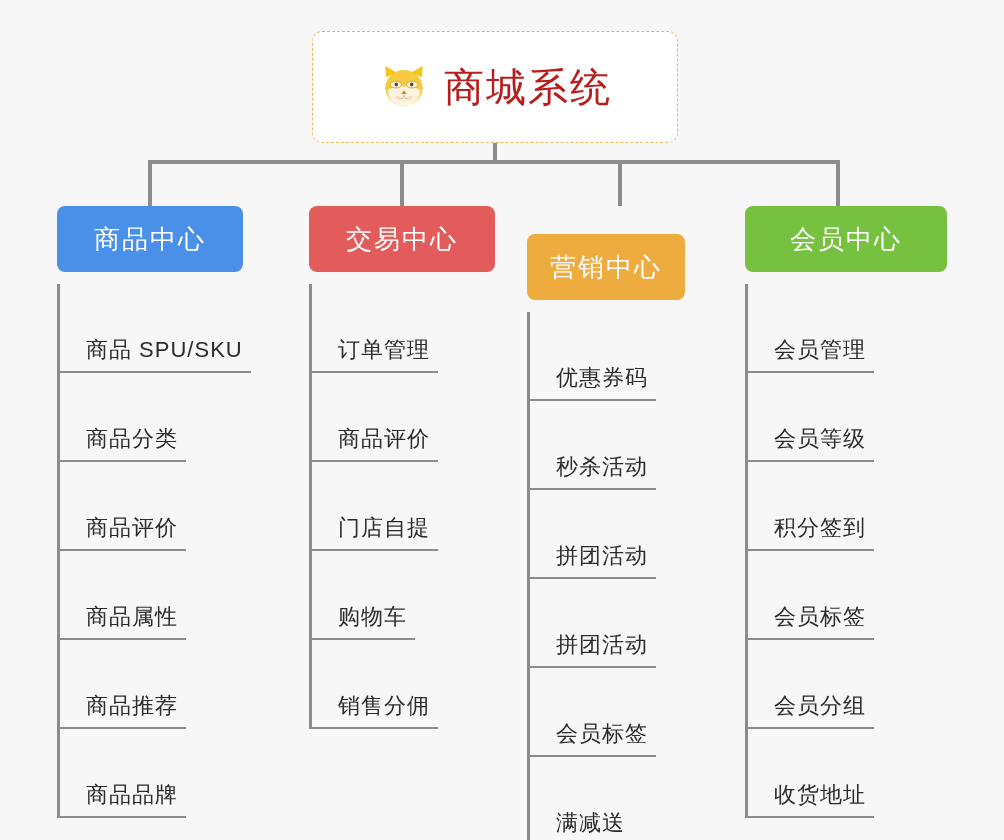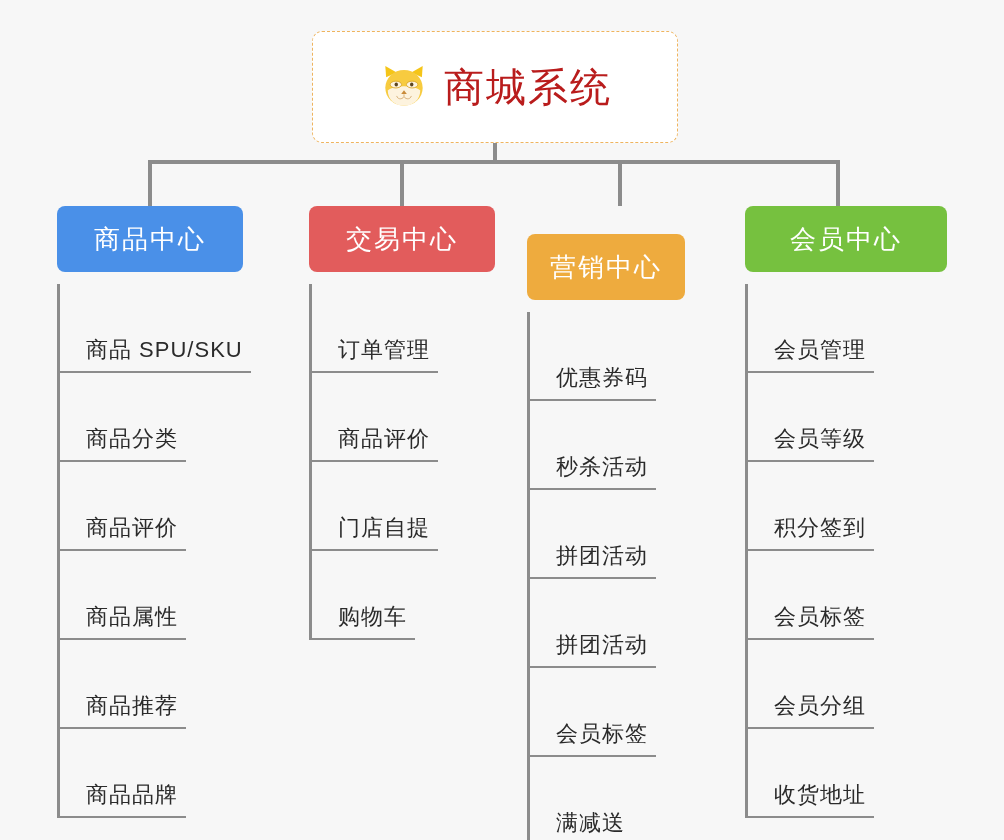--- a/index.html
+++ b/index.html
@@ -206,20 +206,23 @@
           </div>
         <div class="leaf">
             <span class="leaf-text" style="border-bottom-color: rgb(140, 140, 140);">商品评价</span>
           </div>
         <div class="leaf">
             <span class="leaf-text" style="border-bottom-color: rgb(140, 140, 140);">门店自提</span>
           </div>
         <div class="leaf">
             <span class="leaf-text" style="border-bottom-color: rgb(140, 140, 140);">购物车</span>
           </div>
+        <div class="leaf">
+            <span class="leaf-text" style="border-bottom-color: rgb(140, 140, 140);">销售分佣</span>
+          </div>
       </div>
     </div>
 
     <div class="column col-3">
       <div class="col-head" style="background: rgb(238, 171, 62);">营销中心</div>
       <div class="col-body" style="border-left-color: rgb(140, 140, 140);">
         <div class="leaf">
             <span class="leaf-text" style="border-bottom-color: rgb(140, 140, 140);">优惠券码</span>
           </div>
         <div class="leaf">

